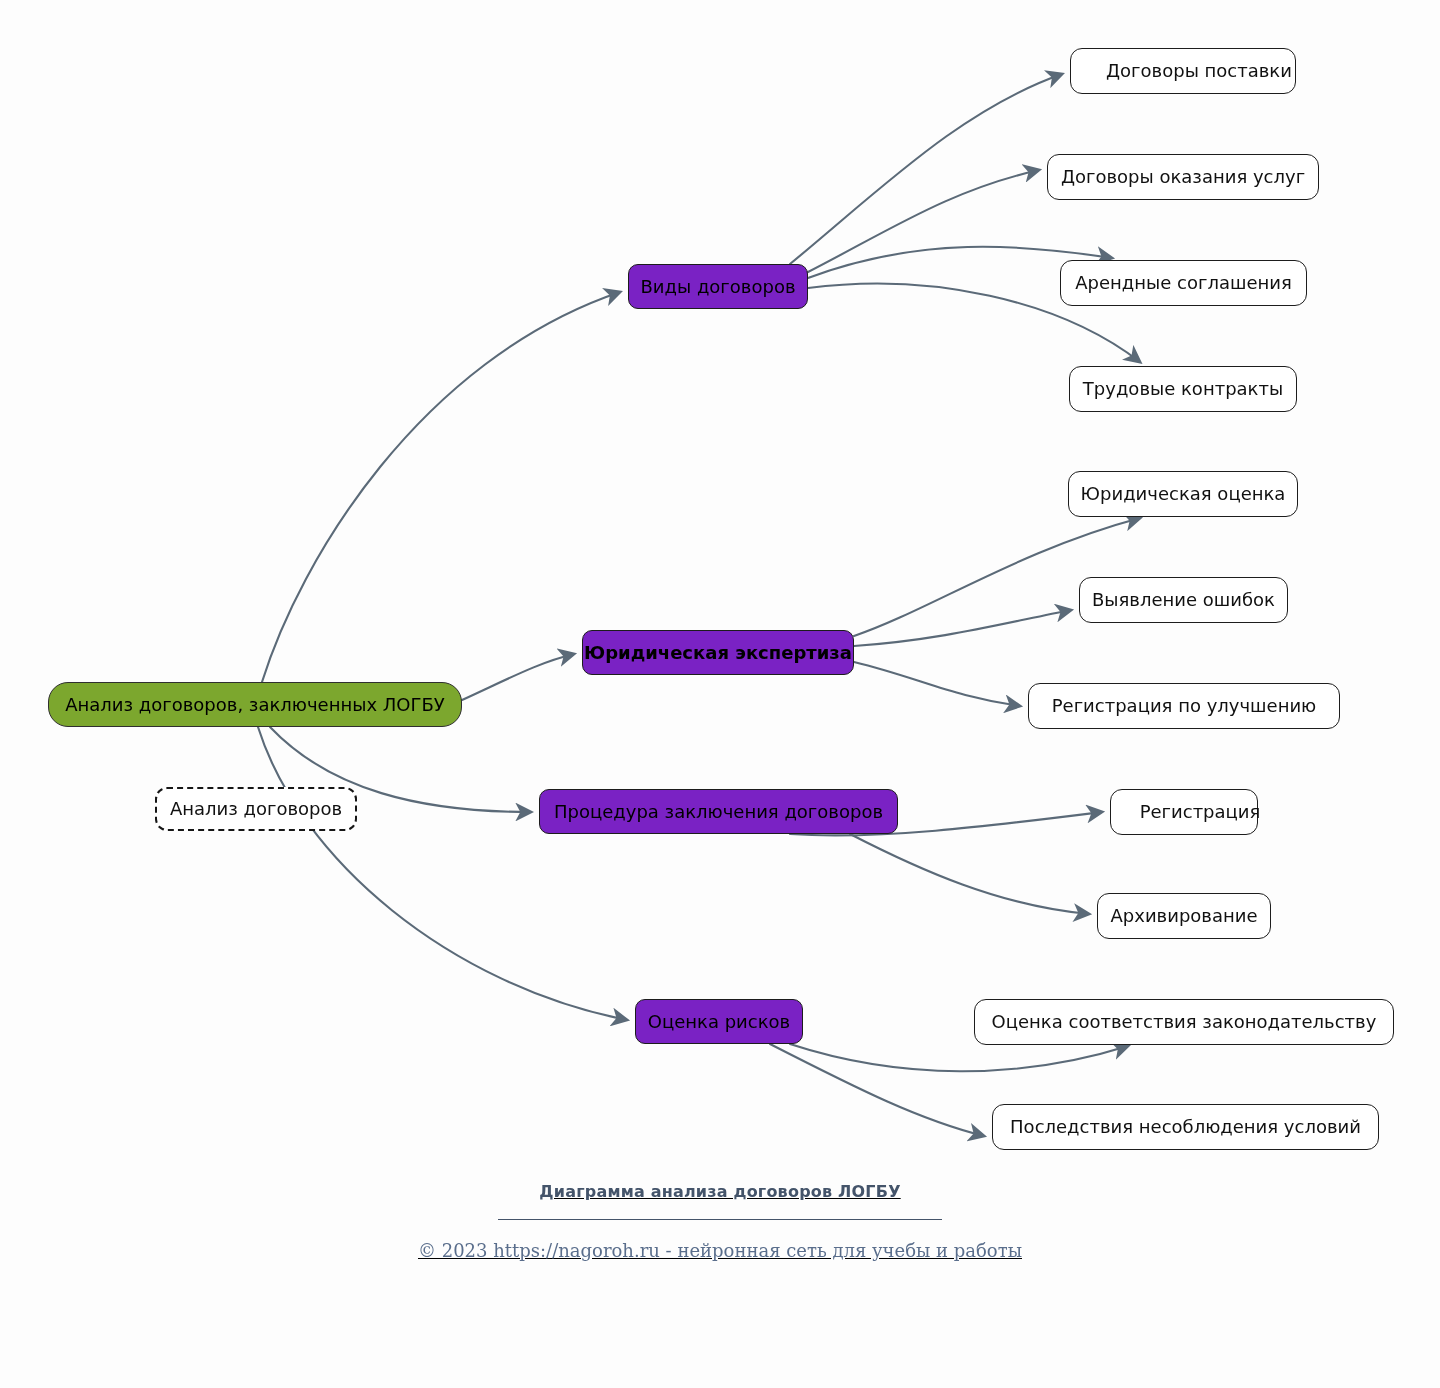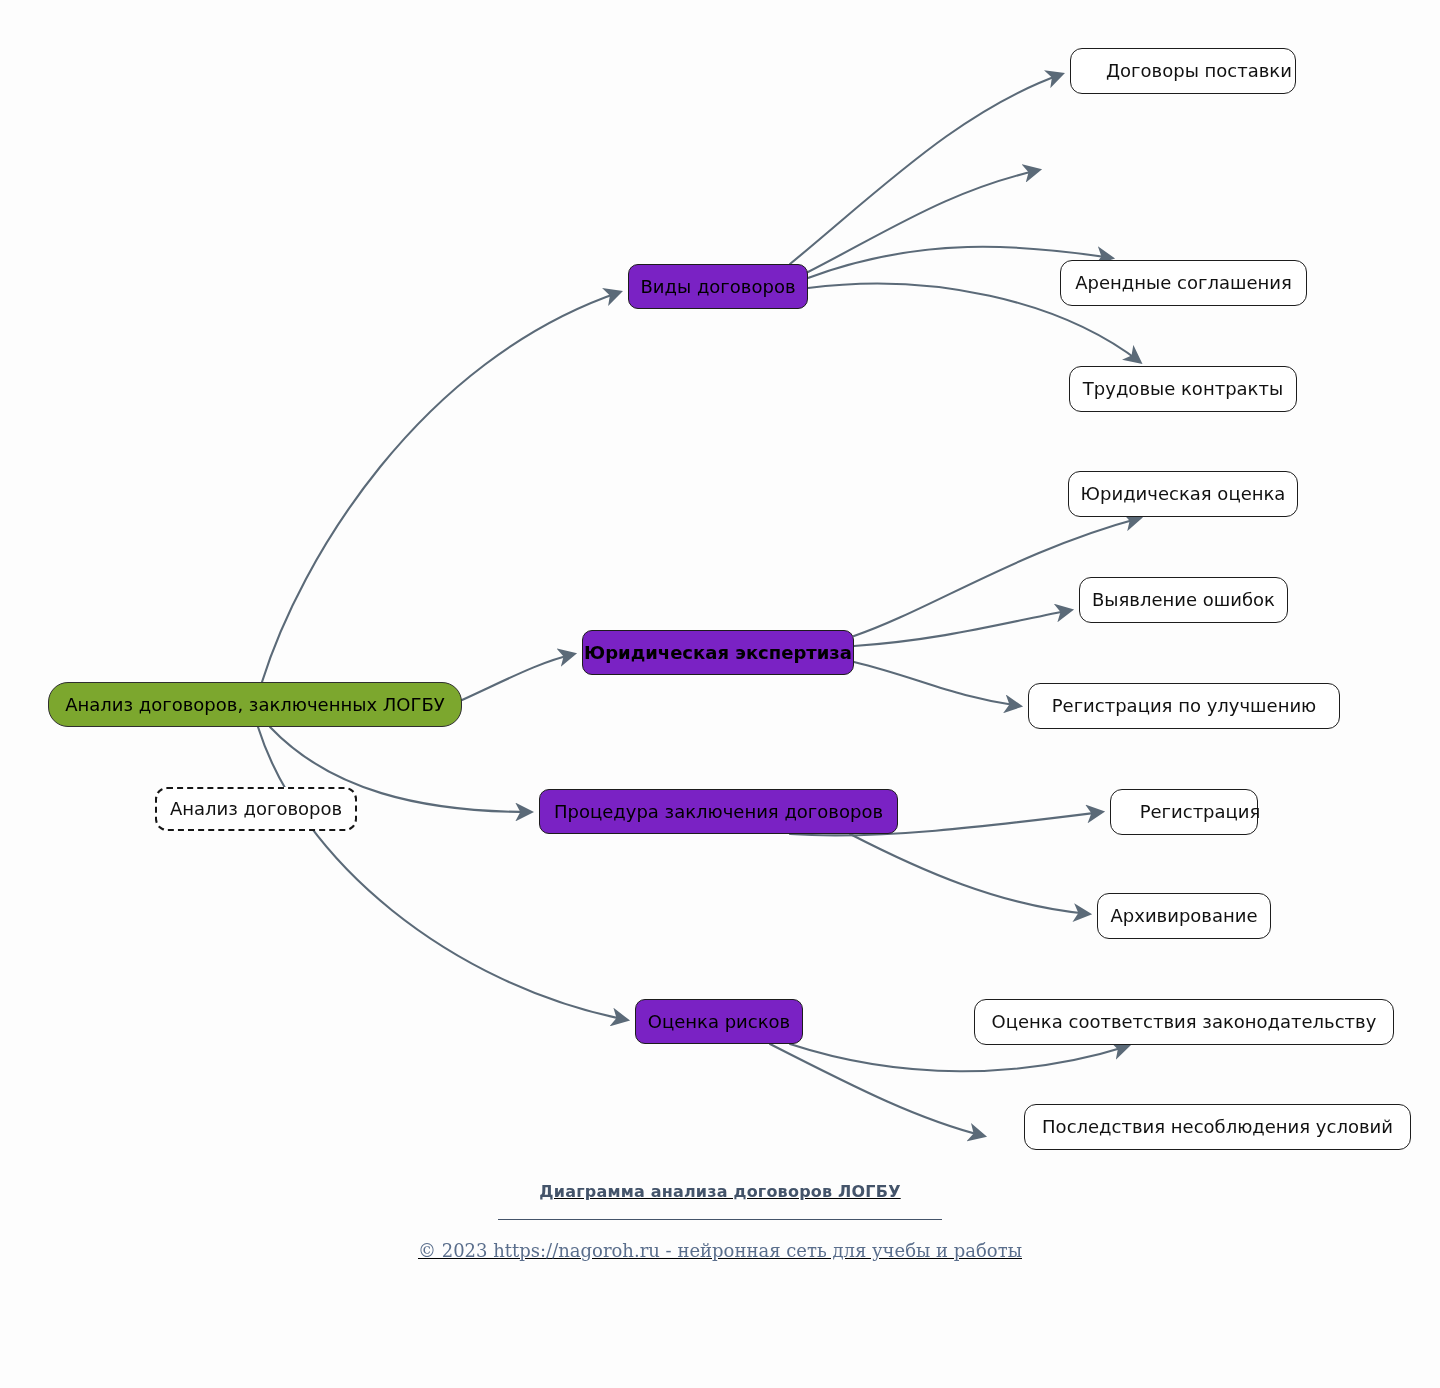--- a/index.html
+++ b/index.html
@@ -136,20 +136,23 @@
   <div class="node node-dashed" style="left:155px; top:787px; width:202px;">
     <span>Анализ договоров</span>
   </div>
 
   <div class="node node-branch" style="left:628px; top:264px; width:180px;">
     <span>Виды договоров</span>
   </div>
   <div class="node node-leaf" style="left:1070px; top:48px; width:226px;padding-left:32px;">
     <span>Договоры поставки</span>
   </div>
+  <div class="node node-leaf" style="left:1047px; top:154px; width:272px;">
+    <span>Договоры оказания услуг</span>
+  </div>
   <div class="node node-leaf" style="left:1060px; top:260px; width:247px;">
     <span>Арендные соглашения</span>
   </div>
   <div class="node node-leaf" style="left:1069px; top:366px; width:228px;">
     <span>Трудовые контракты</span>
   </div>
 
   <div class="node node-branch" style="left:582px; top:630px; width:272px;font-weight:bold;">
     <span>Юридическая экспертиза</span>
   </div>
@@ -172,21 +175,21 @@
   <div class="node node-leaf" style="left:1097px; top:893px; width:174px;">
     <span>Архивирование</span>
   </div>
 
   <div class="node node-branch" style="left:635px; top:999px; width:168px;">
     <span>Оценка рисков</span>
   </div>
   <div class="node node-leaf" style="left:974px; top:999px; width:420px;">
     <span>Оценка соответствия законодательству</span>
   </div>
-  <div class="node node-leaf" style="left:992px; top:1104px; width:387px;margin-left:32px;">
+  <div class="node node-leaf" style="left:992px; top:1104px; width:387px;">
     <span>Последствия несоблюдения условий</span>
   </div>
 
   <div id="footer" style="top:1182px;text-decoration:underline;">
     <div id="footer-title">Диаграмма анализа договоров ЛОГБУ</div>
     <div id="footer-rule"></div>
     <div id="footer-copyright">© 2023 https://nagoroh.ru - нейронная сеть для учебы и работы</div>
   </div>
 
 </div>

